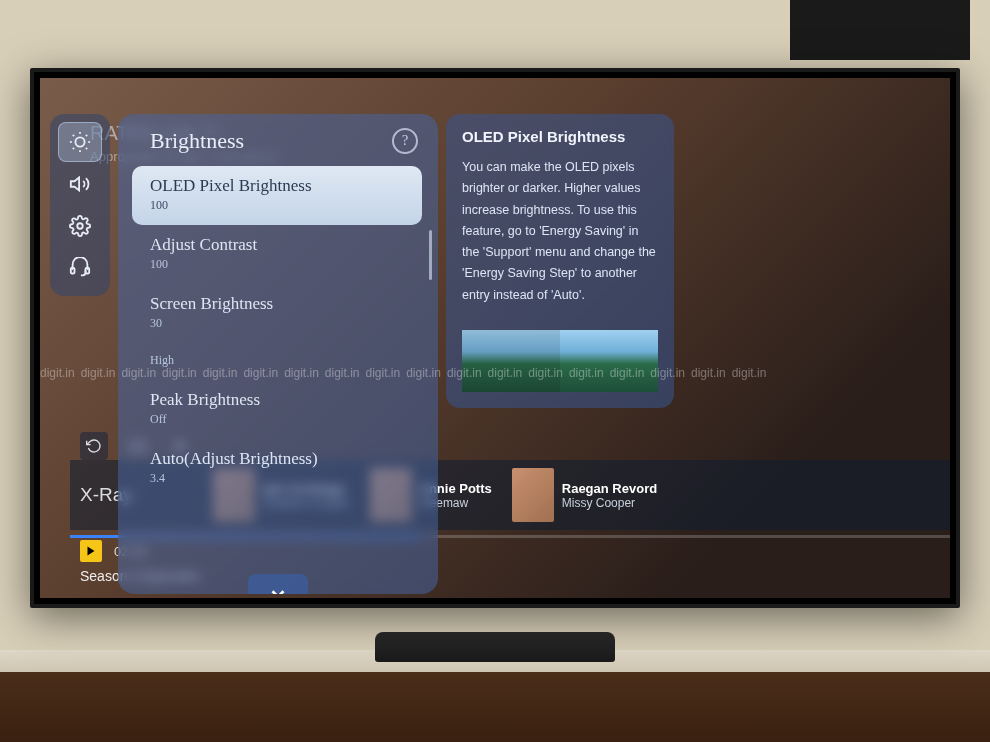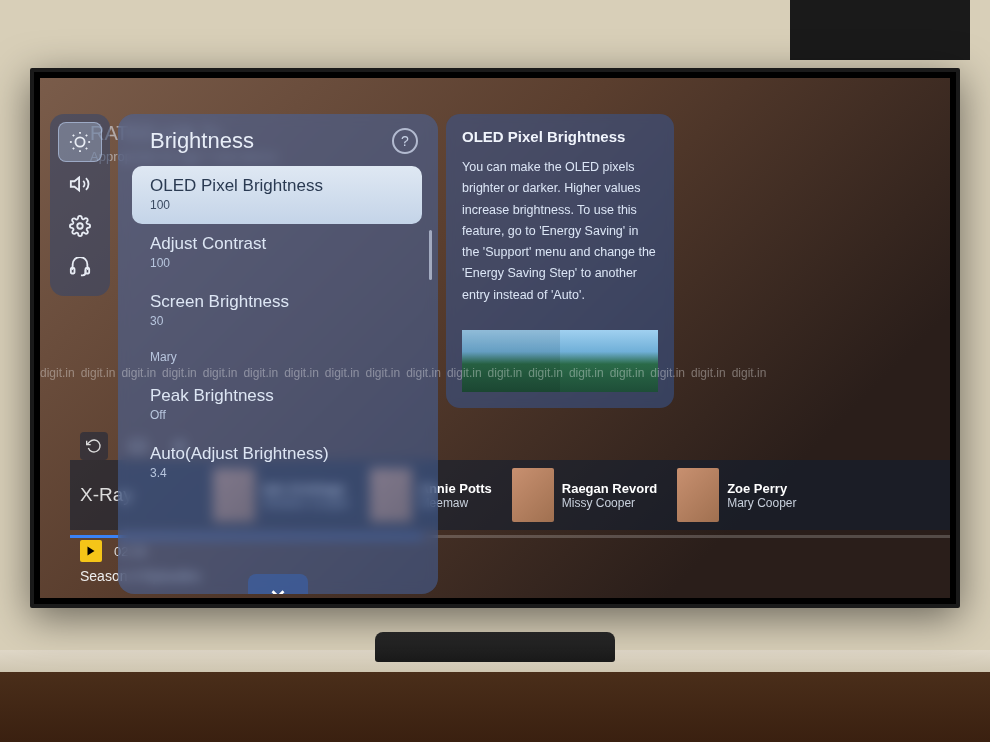--- a/index.html
+++ b/index.html
@@ -230,20 +230,21 @@
     left: 78px;
     width: 320px;
     height: 480px;
     background: rgba(70,100,160,0.55);
     backdrop-filter: blur(6px);
     border-radius: 16px;
     z-index: 9;
     color: #f2f6ff;
     padding: 14px 10px 0 14px;
     overflow: hidden;
+    font-family: Liberation Serif, serif;
   }
   .panel-title-row {
     display: flex;
     justify-content: space-between;
     align-items: center;
     padding: 0 10px 12px 18px;
   }
   .panel-title {
     font-size: 22px;
     font-weight: 400;
@@ -413,21 +414,21 @@
         </div>
         <div class="list-item">
           <div class="label">Adjust Contrast</div>
           <div class="value">100</div>
         </div>
         <div class="list-item">
           <div class="label">Screen Brightness</div>
           <div class="value">30</div>
         </div>
         <div class="list-item">
-          <div class="value">Mary</div>
+          <div class="value">High</div>
         </div>
         <div class="list-item">
           <div class="label">Peak Brightness</div>
           <div class="value">Off</div>
         </div>
         <div class="list-item">
           <div class="label">Auto(Adjust Brightness)</div>
           <div class="value">3.4</div>
         </div>
       </div>
@@ -487,27 +488,20 @@
             <div class="cast-role">Meemaw</div>
           </div>
         </div>
         <div class="cast">
           <div class="cast-img"></div>
           <div class="cast-text">
             <div class="cast-actor">Raegan Revord</div>
             <div class="cast-role">Missy Cooper</div>
           </div>
         </div>
-        <div class="cast">
-          <div class="cast-img"></div>
-          <div class="cast-text">
-            <div class="cast-actor">Zoe Perry</div>
-            <div class="cast-role">Mary Cooper</div>
-          </div>
-        </div>
       </div>
       <div class="progress-bar">
         <div class="progress-fill"></div>
       </div>
       <div class="play-line">
         <div class="play-btn">
           <svg width="12" height="12" viewBox="0 0 24 24" fill="currentColor">
               <polygon points="5 3 19 12 5 21 5 3"></polygon>
             </svg>
         </div>

